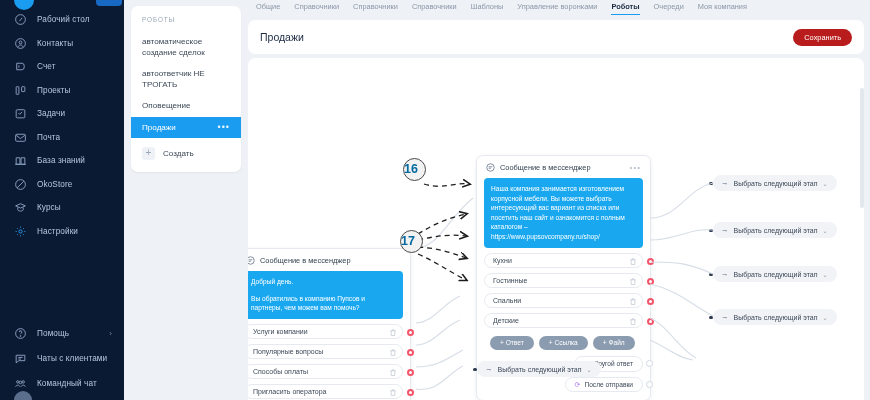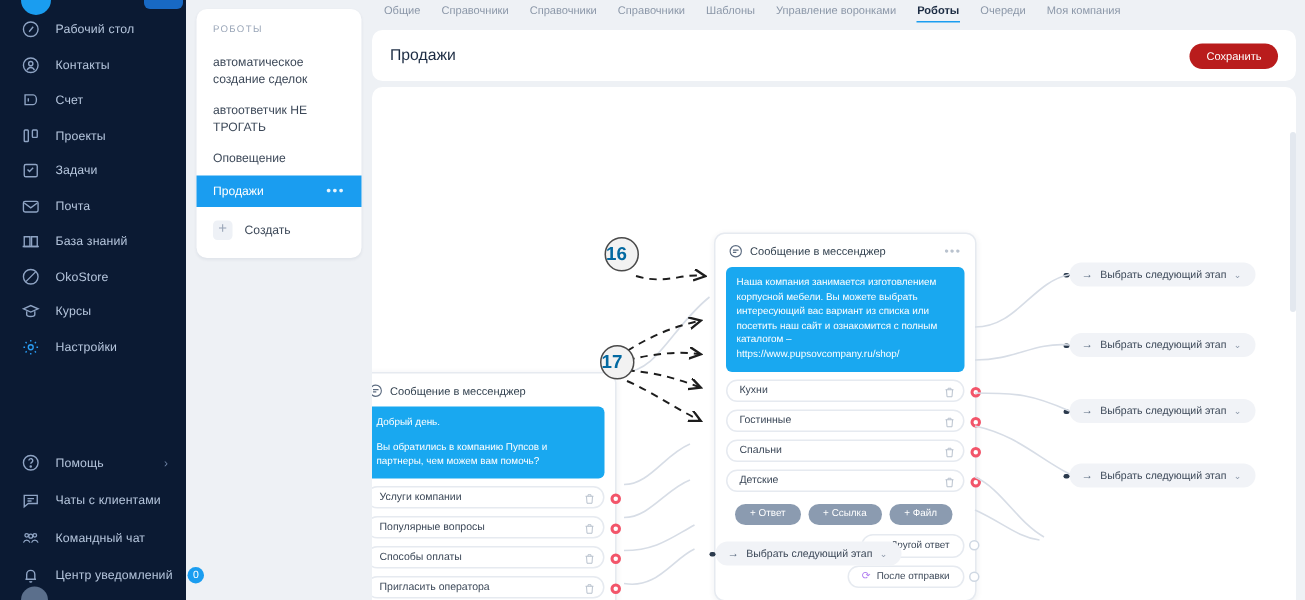--- a/index.html
+++ b/index.html
@@ -366,31 +366,20 @@
       <div class="nav-item">
         <span class="ico">
             <svg viewBox="0 0 24 24" fill="none" stroke="currentColor" stroke-width="1.6">
               <circle cx="7" cy="9" r="2.2"></circle>
               <circle cx="17" cy="9" r="2.2"></circle>
               <circle cx="12" cy="10" r="2.4"></circle>
               <path d="M3 18c.8-2 2.1-3 4-3s3.2 1 4 3M13 18c.8-2 2.1-3 4-3s3.2 1 4 3"></path>
             </svg>
           </span>
         <span class="nav-label">Командный чат</span>
-      </div>
-      <div class="nav-item">
-        <span class="ico">
-            <svg viewBox="0 0 24 24" fill="none" stroke="currentColor" stroke-width="1.7">
-              <path d="M7 17V11a5 5 0 0110 0v6"></path>
-              <path d="M5.5 17h13"></path>
-              <path d="M10.5 19.5a1.8 1.8 0 003 0"></path>
-            </svg>
-          </span>
-        <span class="nav-label">Центр уведомлений</span>
-        <span class="badge">0</span>
       </div>
     </div>
     <div class="side-avatar-bottom"></div>
   </div>
 
   <div class="robots-col">
     <div class="robots-card">
       <div class="robots-title">РОБОТЫ</div>
       <div class="robot-item">автоматическое создание сделок</div>
       <div class="robot-item">автоответчик НЕ ТРОГАТЬ</div>

